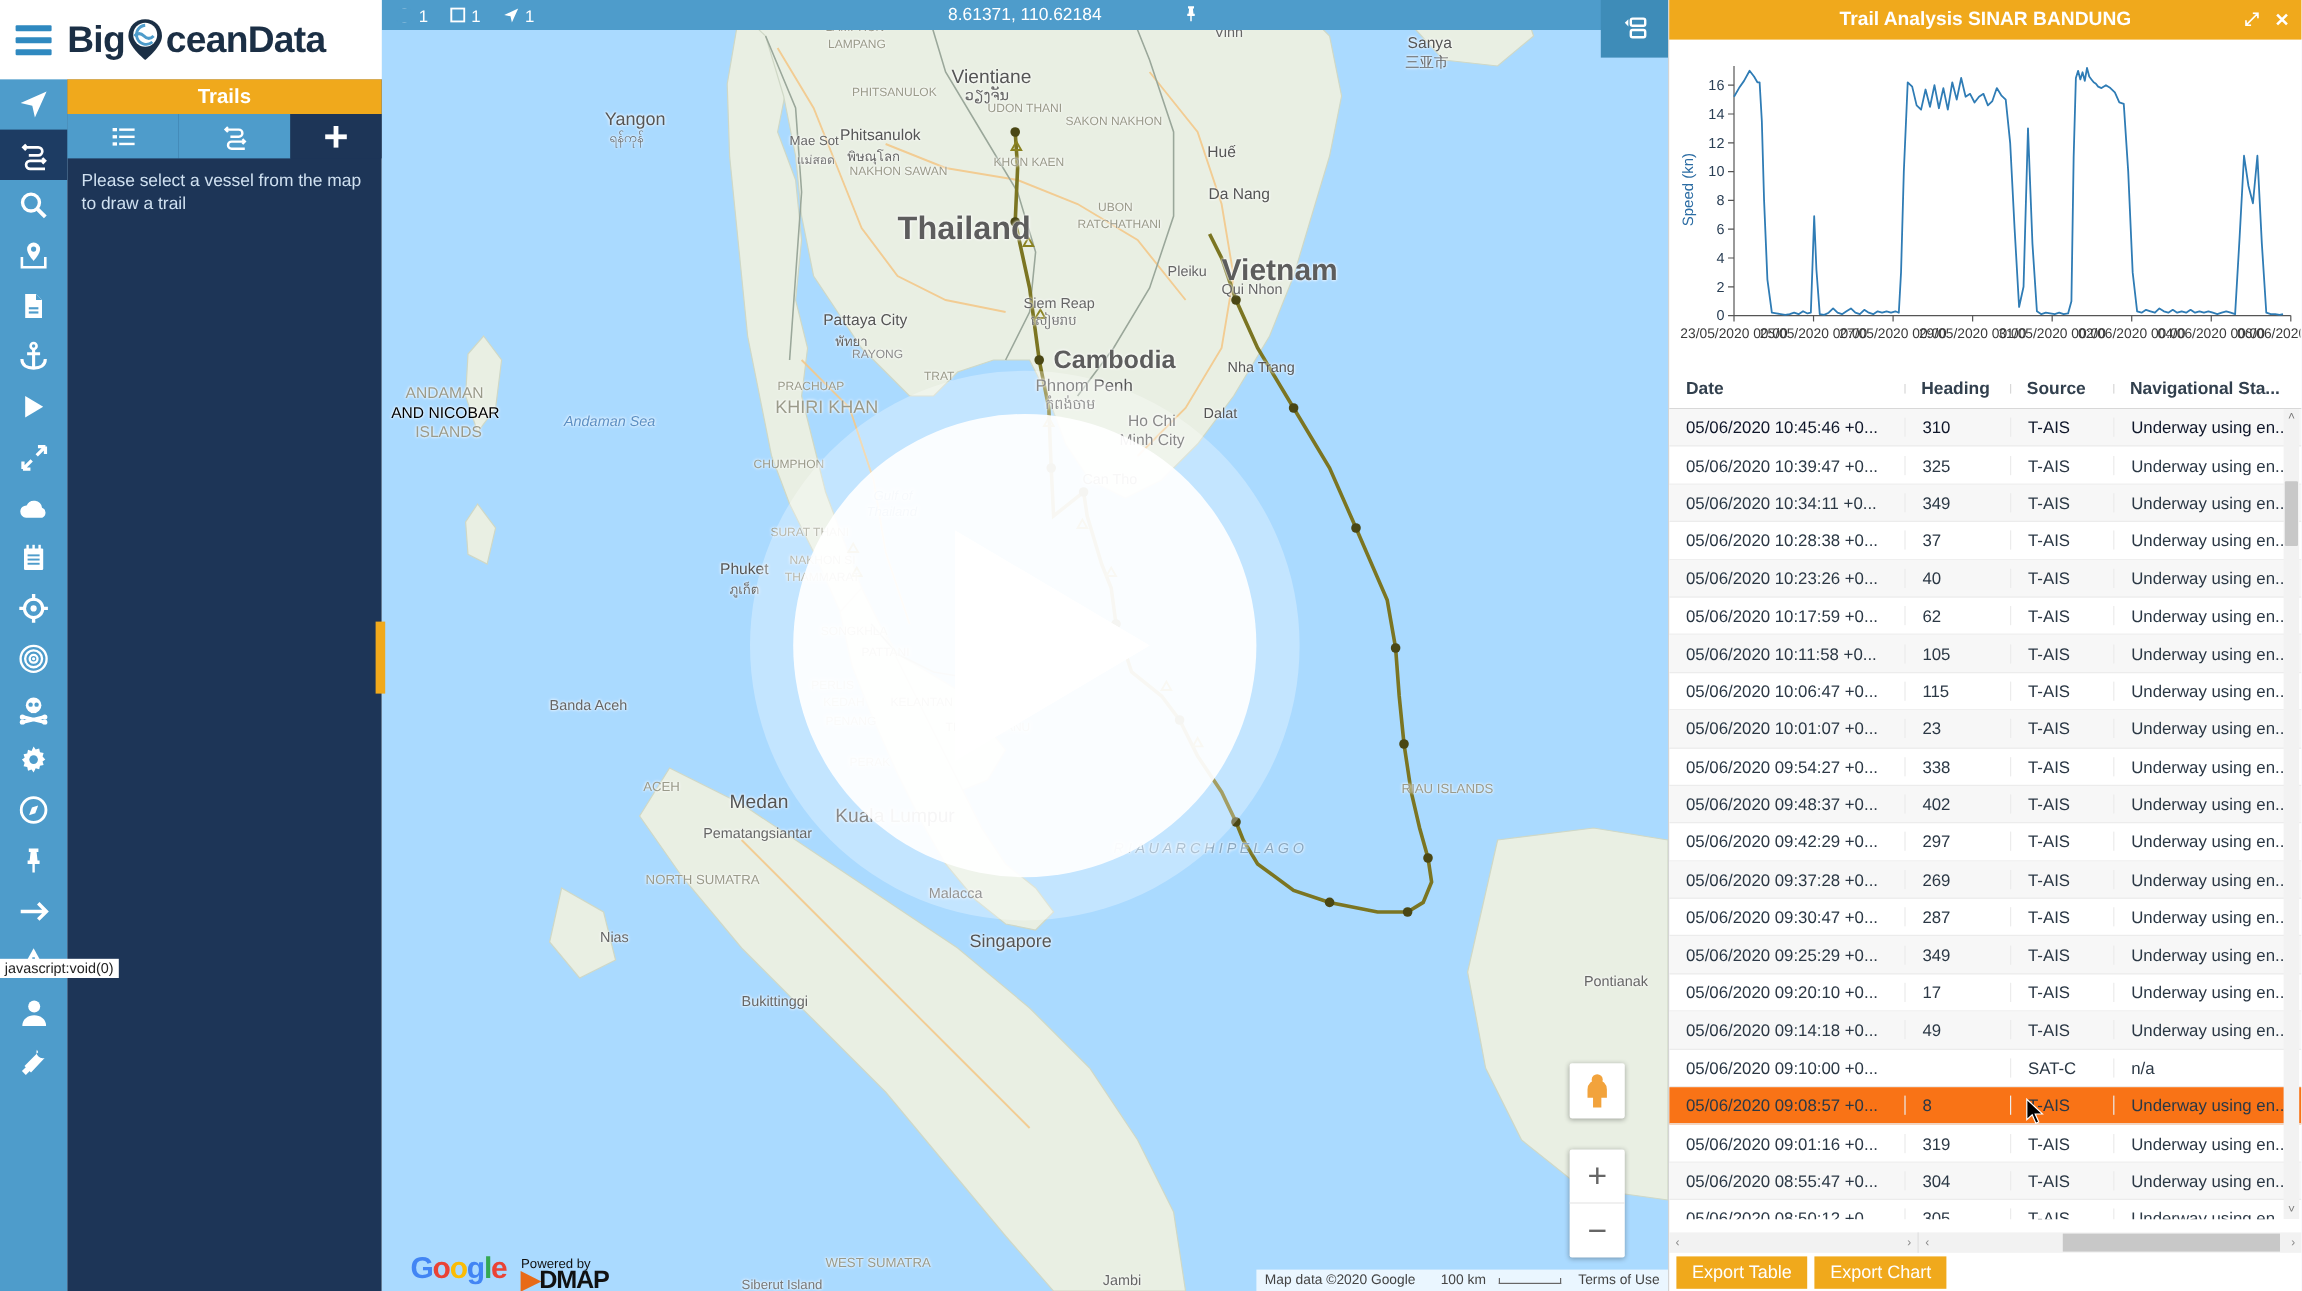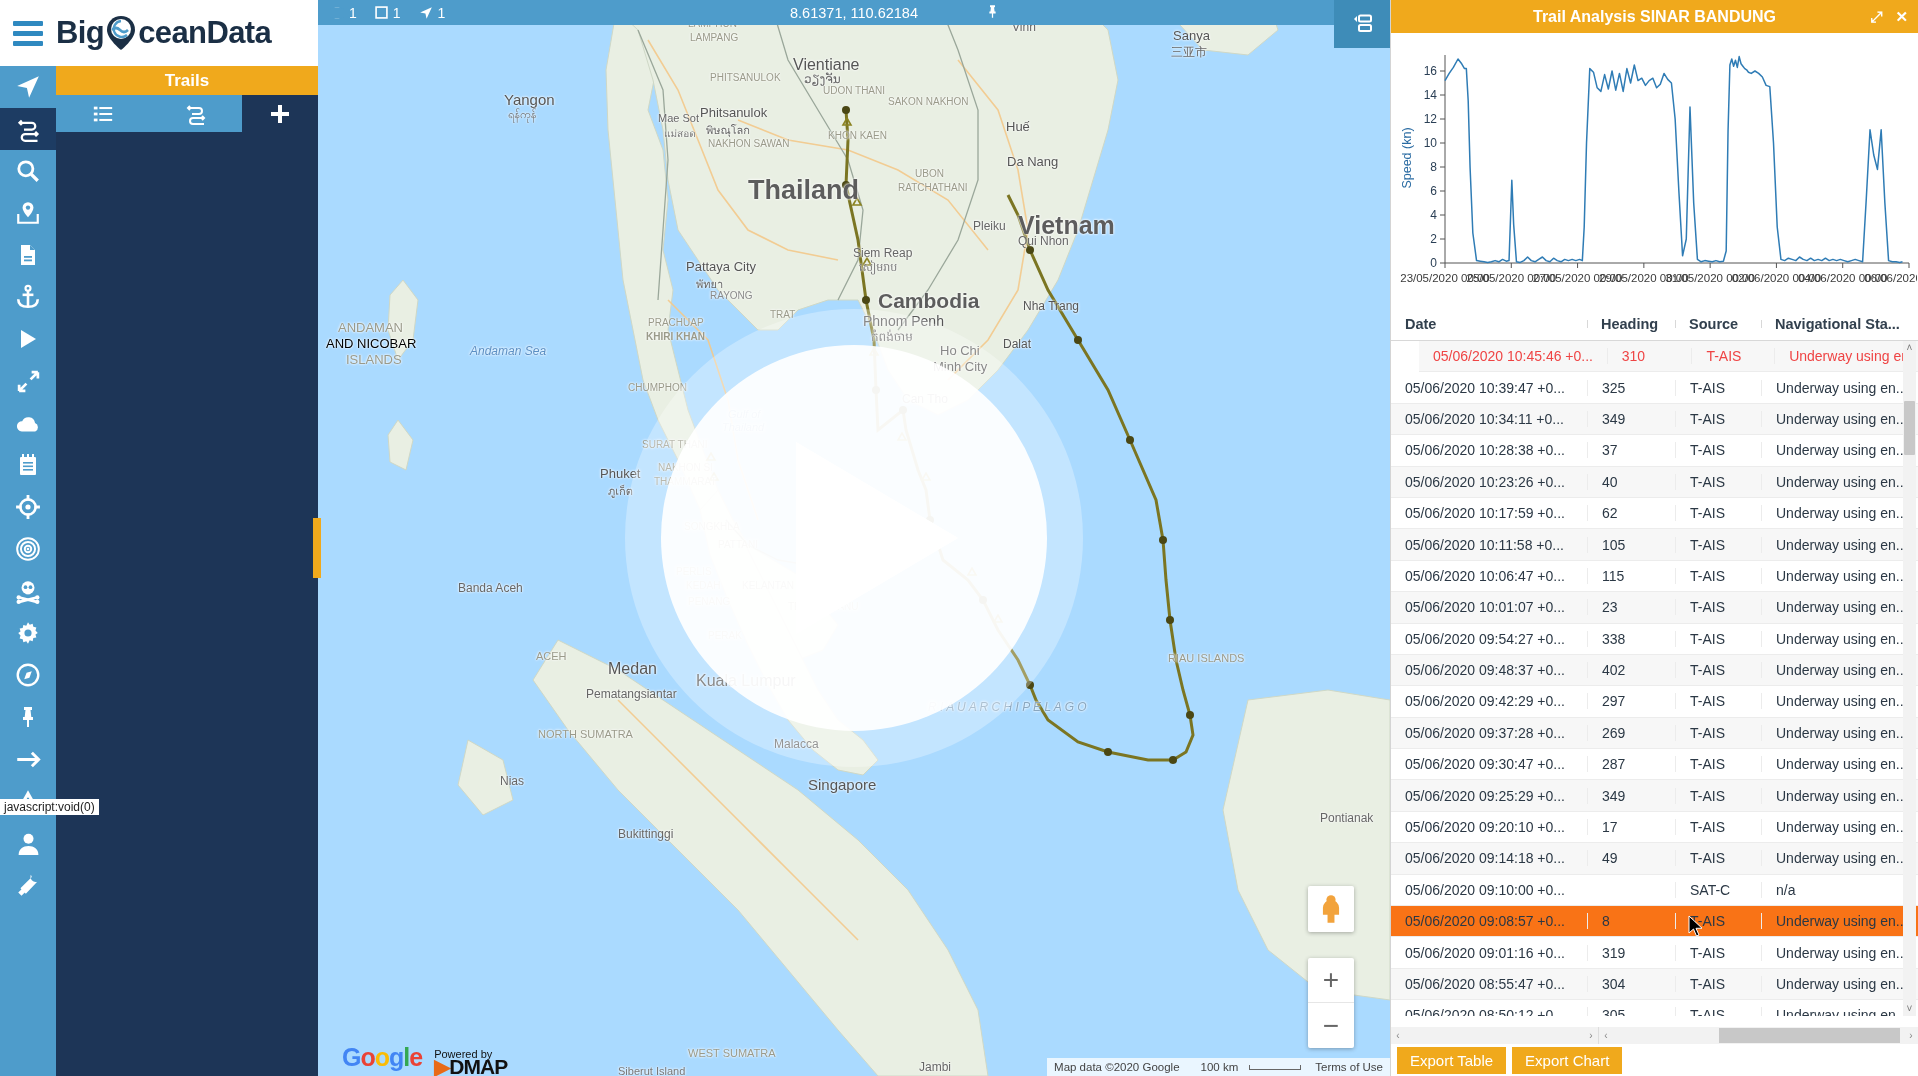--- a/index.html
+++ b/index.html
@@ -118,21 +118,21 @@
   .thead div + div::before { content:""; position:absolute; left:0; top:4px;
     bottom:4px; width:1px; background:#d8d8d8; }
   .c-date { width:196px; } .c-head { width:88px; }
   .c-src { width:86px; } .c-nav { width:150px; }
 
   .tbody { flex:1; overflow:hidden; position:relative; }
   .trow { display:flex; height:31.4px; align-items:center; font-size:14px;
     color:#2b3845; border-bottom:1px solid #ececec; cursor:pointer; }
   .trow.alt { background:#f7f7f7; }
   .trow.hover { background:#f97316; }
-  .trow.clipped { color:#ef4444;margin-left:28px; }
+  .trow.clipped { color:#0f172a; }
   .trow div { padding-left:14px; overflow:hidden; white-space:nowrap; }
   .trow div + div { border-left:1px solid #ececec; }
 
   .vscroll { position:absolute; right:2px; top:0; bottom:0; width:13px;
     background:#f2f2f2; }
   .vscroll .thumb { position:absolute; left:1px; width:11px; background:#c8c8c8;
     border-radius:1px; }
   .vscroll .arw { position:absolute; left:0; width:13px; height:14px; color:#777;
     font-size:10px; text-align:center; line-height:14px; }
 
@@ -340,20 +340,21 @@
             <path d="M18 14l2 2-2 2" stroke="#fff" stroke-width="2" fill="none"></path>
           </svg>
       </div>
       <div class="tab plus">
         <svg width="24" height="24" viewBox="0 0 24 24">
             <rect x="10" y="3" width="4" height="18" fill="#fff"></rect>
             <rect x="3" y="10" width="18" height="4" fill="#fff"></rect>
           </svg>
       </div>
     </div>
+    <div class="trails-msg">Please select a vessel from the map to draw a trail</div>
   </div>
   <div class="orange-tab"></div>
 
   <div class="map">
     <svg class="map-canvas" viewBox="0 0 1072 1076" preserveAspectRatio="none">
       <rect width="1072" height="1076" fill="#aadaff"></rect>
 
       <g fill="#e9efe3" stroke="#cfd8c6" stroke-width="1">
 
         <path d="M300,0 L330,20 L340,60 L330,110 L345,150 L350,200 L345,250 L355,290 L350,330 L360,370 L370,410 L385,450 L400,490 L415,520 L430,545 L455,560 L480,575 L500,600 L520,625 L505,650 L480,660 L460,640 L440,610 L420,580 L400,545 L380,505 L360,460 L340,420 L325,380 L315,330 L305,280 L300,230 L295,180 L290,130 L288,70 Z"></path>
@@ -478,21 +479,21 @@
         <div style="position: absolute; left: 390px; top: 630px; font-size: 10px; color: rgb(154, 154, 138); white-space: nowrap; text-shadow: rgb(255, 255, 255) 0px 0px 3px, rgb(255, 255, 255) 0px 0px 2px;">PERAK</div>
         <div style="position: absolute; left: 424px; top: 580px; font-size: 10px; color: rgb(154, 154, 138); white-space: nowrap; text-shadow: rgb(255, 255, 255) 0px 0px 3px, rgb(255, 255, 255) 0px 0px 2px;">KELANTAN</div>
         <div style="position: absolute; left: 470px; top: 601px; font-size: 10px; color: rgb(154, 154, 138); white-space: nowrap; text-shadow: rgb(255, 255, 255) 0px 0px 3px, rgb(255, 255, 255) 0px 0px 2px;">TERENGGANU</div>
         <div style="position: absolute; left: 400px; top: 539px; font-size: 10px; color: rgb(154, 154, 138); white-space: nowrap; text-shadow: rgb(255, 255, 255) 0px 0px 3px, rgb(255, 255, 255) 0px 0px 2px;">PATTANI</div>
         <div style="position: absolute; left: 366px; top: 521px; font-size: 10px; color: rgb(154, 154, 138); white-space: nowrap; text-shadow: rgb(255, 255, 255) 0px 0px 3px, rgb(255, 255, 255) 0px 0px 2px;">SONGKHLA</div>
         <div style="position: absolute; left: 340px; top: 462px; font-size: 10px; color: rgb(154, 154, 138); white-space: nowrap; text-shadow: rgb(255, 255, 255) 0px 0px 3px, rgb(255, 255, 255) 0px 0px 2px;">NAKHON SI</div>
         <div style="position: absolute; left: 336px; top: 476px; font-size: 10px; color: rgb(154, 154, 138); white-space: nowrap; text-shadow: rgb(255, 255, 255) 0px 0px 3px, rgb(255, 255, 255) 0px 0px 2px;">THAMMARAT</div>
         <div style="position: absolute; left: 324px; top: 439px; font-size: 10px; color: rgb(154, 154, 138); white-space: nowrap; text-shadow: rgb(255, 255, 255) 0px 0px 3px, rgb(255, 255, 255) 0px 0px 2px;">SURAT THANI</div>
         <div style="position: absolute; left: 310px; top: 382px; font-size: 10px; color: rgb(154, 154, 138); white-space: nowrap; text-shadow: rgb(255, 255, 255) 0px 0px 3px, rgb(255, 255, 255) 0px 0px 2px;">CHUMPHON</div>
         <div style="position: absolute; left: 330px; top: 317px; font-size: 10px; color: rgb(154, 154, 138); white-space: nowrap; text-shadow: rgb(255, 255, 255) 0px 0px 3px, rgb(255, 255, 255) 0px 0px 2px;">PRACHUAP</div>
-        <div style="position: absolute; left: 328px; top: 331px; font-size: 10px; color: rgb(154, 154, 138); white-space: nowrap; text-shadow: rgb(255, 255, 255) 0px 0px 3px, rgb(255, 255, 255) 0px 0px 2px; font-weight: bold;">KHIRI KHAN</div>
+        <div style="position: absolute; left: 328px; top: 331px; font-size: 15px; color: rgb(154, 154, 138); white-space: nowrap; text-shadow: rgb(255, 255, 255) 0px 0px 3px, rgb(255, 255, 255) 0px 0px 2px;">KHIRI KHAN</div>
         <div style="position: absolute; left: 452px; top: 309px; font-size: 10px; color: rgb(154, 154, 138); white-space: nowrap; text-shadow: rgb(255, 255, 255) 0px 0px 3px, rgb(255, 255, 255) 0px 0px 2px;">TRAT</div>
         <div style="position: absolute; left: 390px; top: 138px; font-size: 10px; color: rgb(154, 154, 138); white-space: nowrap; text-shadow: rgb(255, 255, 255) 0px 0px 3px, rgb(255, 255, 255) 0px 0px 2px;">NAKHON SAWAN</div>
         <div style="position: absolute; left: 392px; top: 72px; font-size: 10px; color: rgb(154, 154, 138); white-space: nowrap; text-shadow: rgb(255, 255, 255) 0px 0px 3px, rgb(255, 255, 255) 0px 0px 2px;">PHITSANULOK</div>
         <div style="position: absolute; left: 505px; top: 85px; font-size: 10px; color: rgb(154, 154, 138); white-space: nowrap; text-shadow: rgb(255, 255, 255) 0px 0px 3px, rgb(255, 255, 255) 0px 0px 2px;">UDON THANI</div>
         <div style="position: absolute; left: 570px; top: 96px; font-size: 10px; color: rgb(154, 154, 138); white-space: nowrap; text-shadow: rgb(255, 255, 255) 0px 0px 3px, rgb(255, 255, 255) 0px 0px 2px;">SAKON NAKHON</div>
         <div style="position: absolute; left: 510px; top: 130px; font-size: 10px; color: rgb(154, 154, 138); white-space: nowrap; text-shadow: rgb(255, 255, 255) 0px 0px 3px, rgb(255, 255, 255) 0px 0px 2px;">KHON KAEN</div>
         <div style="position: absolute; left: 597px; top: 168px; font-size: 10px; color: rgb(154, 154, 138); white-space: nowrap; text-shadow: rgb(255, 255, 255) 0px 0px 3px, rgb(255, 255, 255) 0px 0px 2px;">UBON</div>
         <div style="position: absolute; left: 580px; top: 182px; font-size: 10px; color: rgb(154, 154, 138); white-space: nowrap; text-shadow: rgb(255, 255, 255) 0px 0px 3px, rgb(255, 255, 255) 0px 0px 2px;">RATCHATHANI</div>
         <div style="position: absolute; left: 370px; top: 18px; font-size: 10px; color: rgb(154, 154, 138); white-space: nowrap; text-shadow: rgb(255, 255, 255) 0px 0px 3px, rgb(255, 255, 255) 0px 0px 2px;">LAMPHUN</div>
         <div style="position: absolute; left: 372px; top: 32px; font-size: 10px; color: rgb(154, 154, 138); white-space: nowrap; text-shadow: rgb(255, 255, 255) 0px 0px 3px, rgb(255, 255, 255) 0px 0px 2px;">LAMPANG</div>

